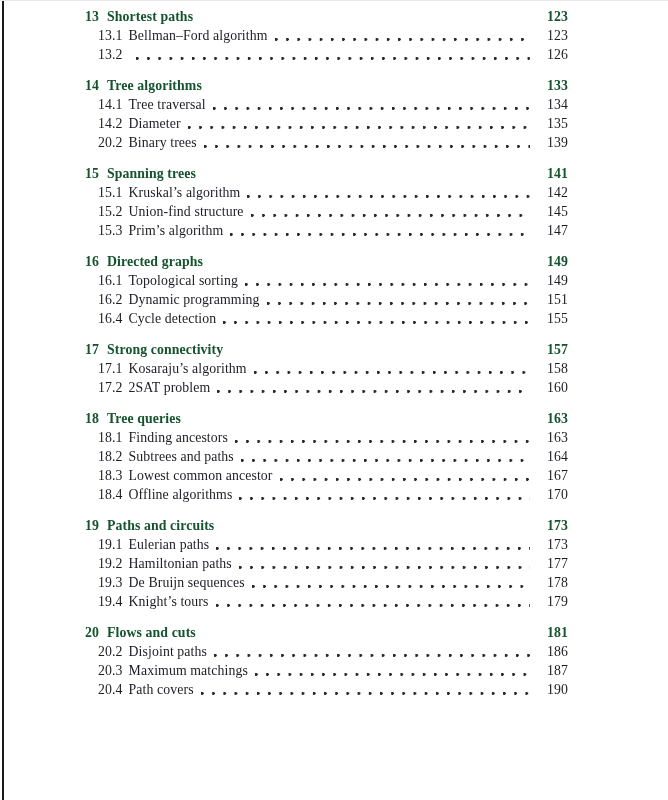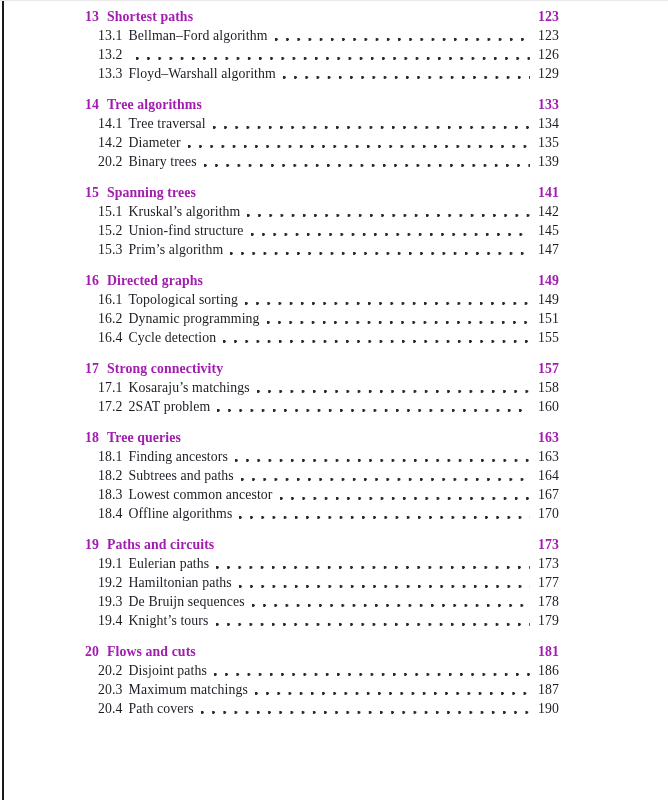--- a/index.html
+++ b/index.html
@@ -27,37 +27,37 @@
     position: absolute;
     left: 85px; right: 100px; top: 6px;
   }
   .chapter-group { margin-bottom: 12px; }
   .row {
     display: flex;
     line-height: 19px;
     font-size: 13.8px;
     letter-spacing: 0.1px;
   }
-  .chapter-row { font-weight: bold; color: #a21caf; }
+  .chapter-row { font-weight: bold; color: #14532d; }
   .section-row { padding-left: 13px; }
   .num { margin-right: 6px; white-space: nowrap; }
   .chapter-row .num { min-width: 16px; }
   .title { white-space: nowrap; }
   .leader {
     flex: 1;
     margin: 0 8px 0 7px;
     background-image: radial-gradient(circle at 1.2px 1.2px, #26262c 1.15px, rgba(0,0,0,0) 1.6px);
     background-size: 11.2px 2.6px;
     background-repeat: repeat-x;
     background-position: 0 calc(100% - 4.2px);
   }
   .chapter-row .leader { background-image: none; }
   .pagenum {
     min-width: 30px;
-    text-align: left;
+    text-align: right;
     white-space: nowrap;
   }
 </style>
 </head>
 <body>
 
 <div class="screen">
   <div class="page-edge"></div>
   <main class="toc">
       <section class="chapter-group">
@@ -71,26 +71,20 @@
           <span class="num">13.1</span>
           <span class="title">Bellman–Ford algorithm</span>
           <span class="leader"></span>
           <span class="pagenum">123</span>
         </div>
         <div class="row section-row">
           <span class="num">13.2</span>
           <span class="leader"></span>
           <span class="pagenum">126</span>
         </div>
-        <div class="row section-row">
-          <span class="num">13.3</span>
-          <span class="title">Floyd–Warshall algorithm</span>
-          <span class="leader"></span>
-          <span class="pagenum">129</span>
-        </div>
       </section>
       <section class="chapter-group">
         <div class="row chapter-row">
           <span class="num">14</span>
           <span class="title">Tree algorithms</span>
           <span class="leader"></span>
           <span class="pagenum">133</span>
         </div>
         <div class="row section-row">
           <span class="num">14.1</span>
@@ -165,21 +159,21 @@
       </section>
       <section class="chapter-group">
         <div class="row chapter-row">
           <span class="num">17</span>
           <span class="title">Strong connectivity</span>
           <span class="leader"></span>
           <span class="pagenum">157</span>
         </div>
         <div class="row section-row">
           <span class="num">17.1</span>
-          <span class="title">Kosaraju’s matchings</span>
+          <span class="title">Kosaraju’s algorithm</span>
           <span class="leader"></span>
           <span class="pagenum">158</span>
         </div>
         <div class="row section-row">
           <span class="num">17.2</span>
           <span class="title">2SAT problem</span>
           <span class="leader"></span>
           <span class="pagenum">160</span>
         </div>
       </section>

